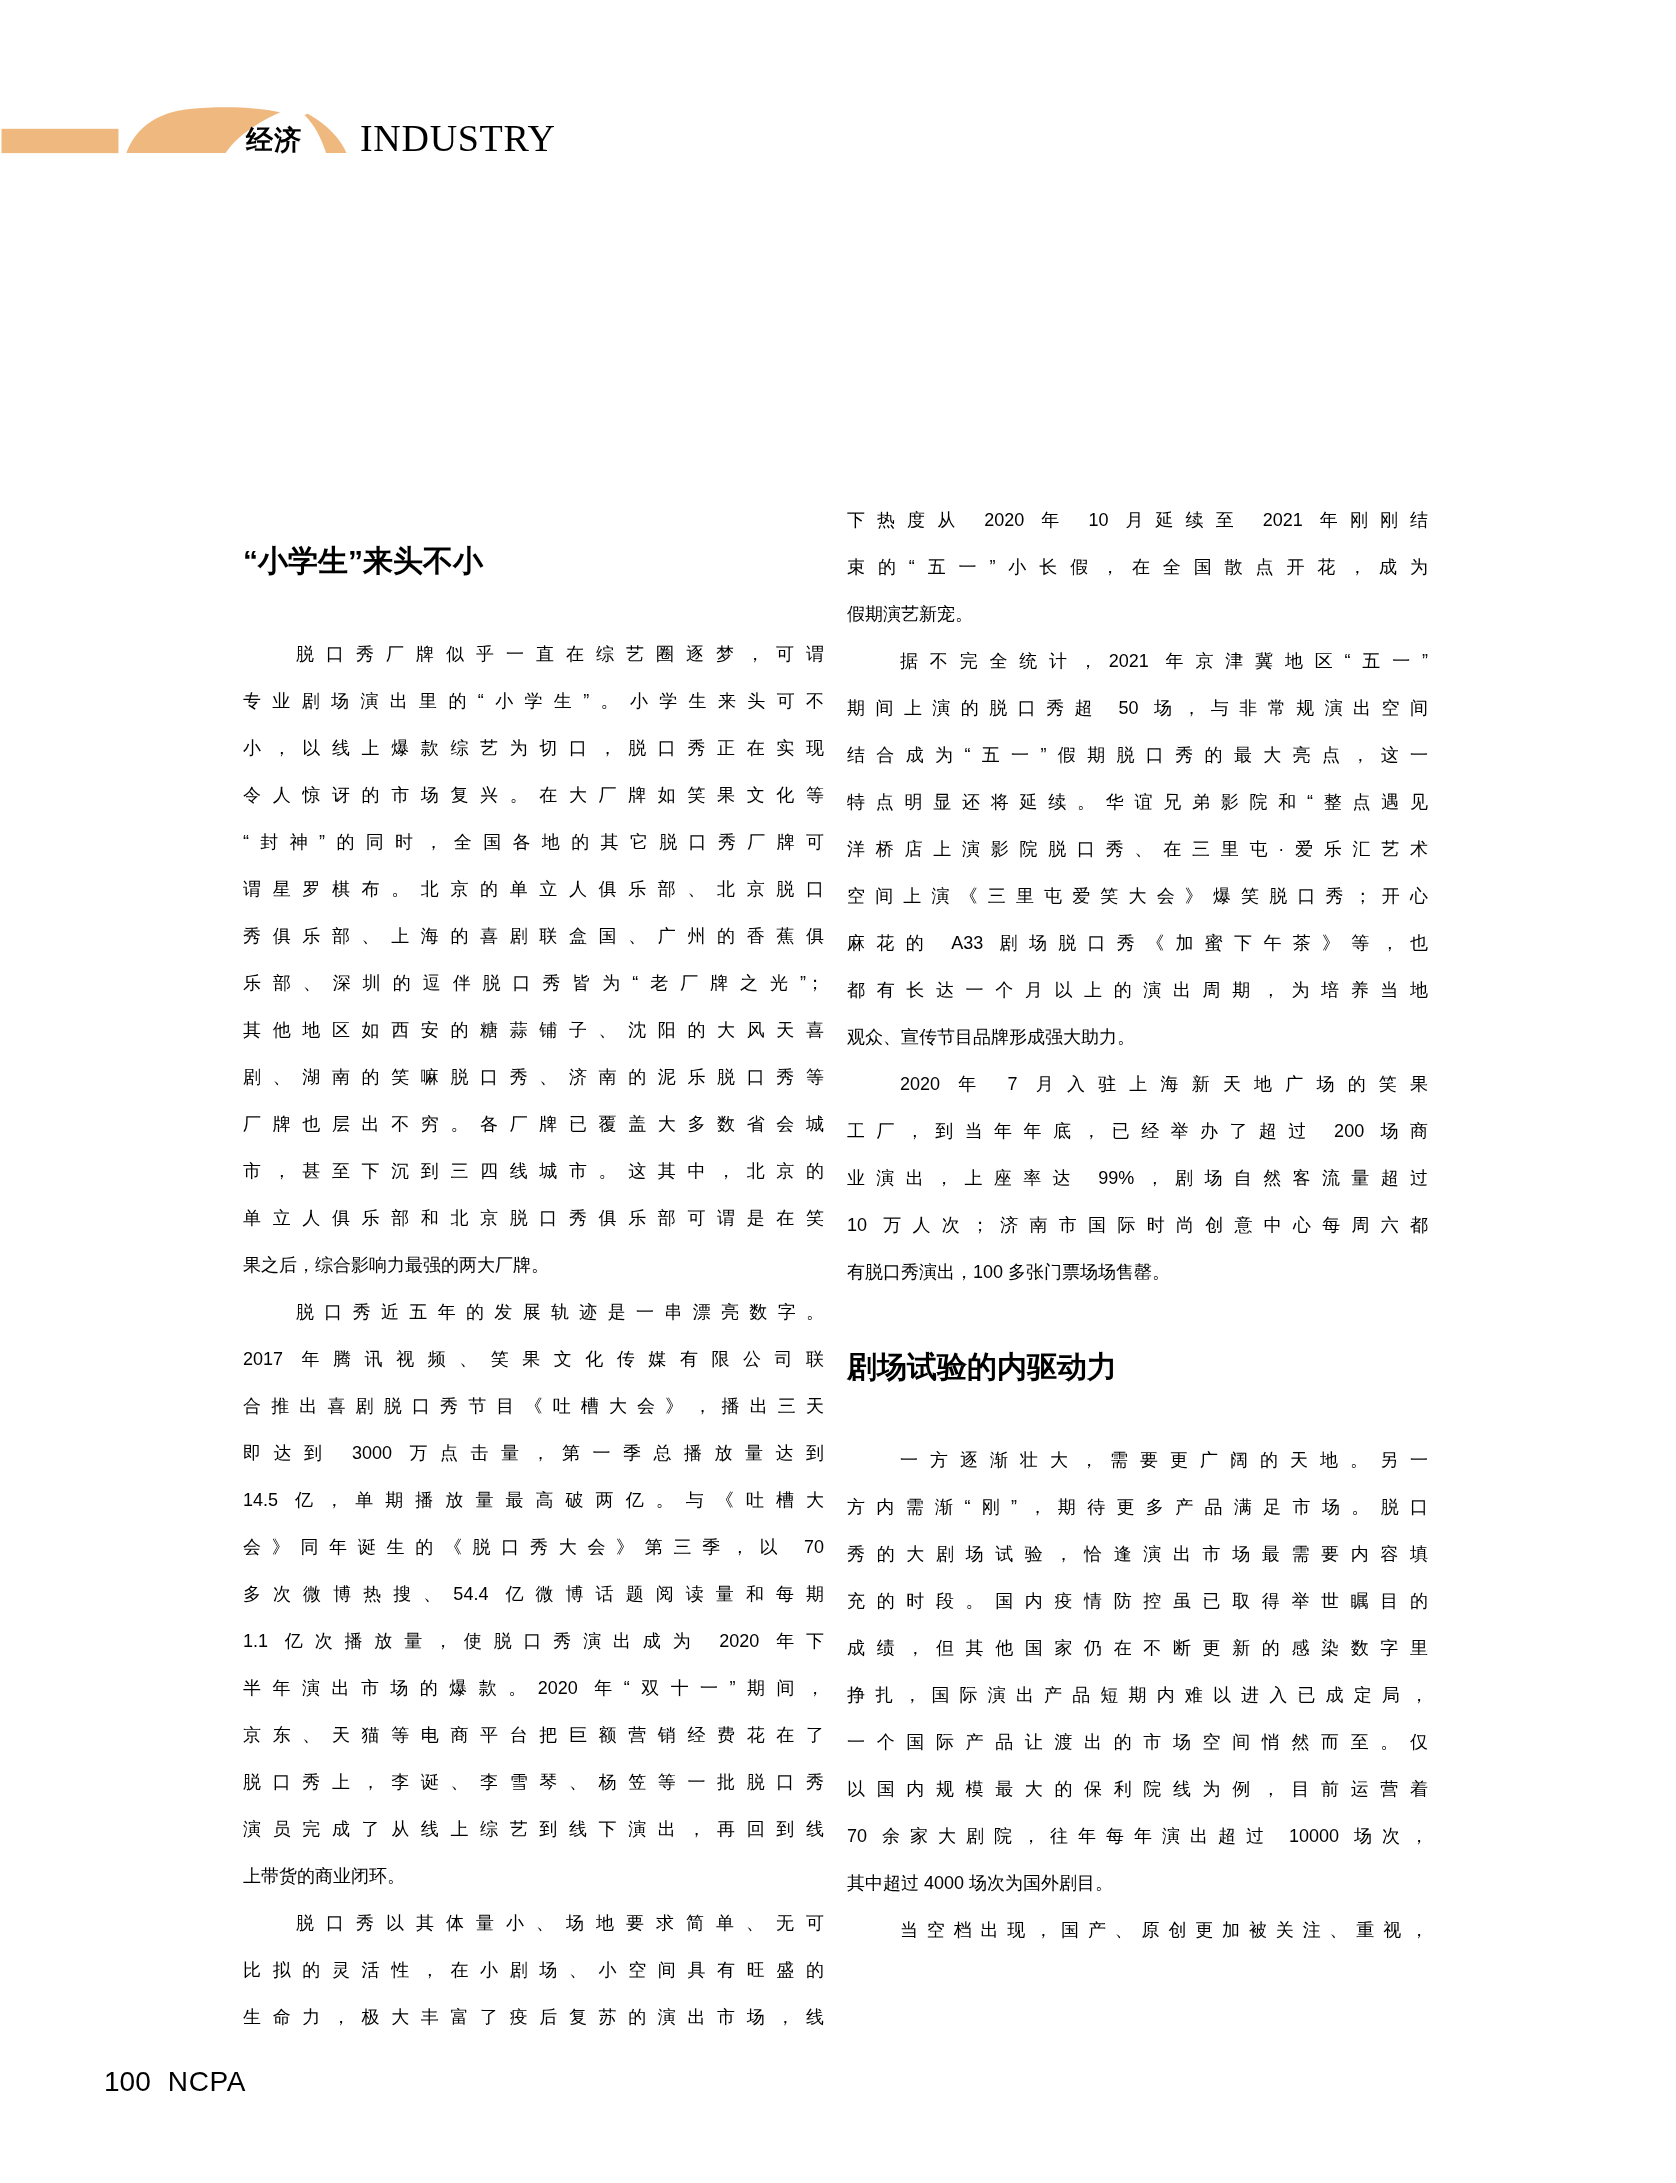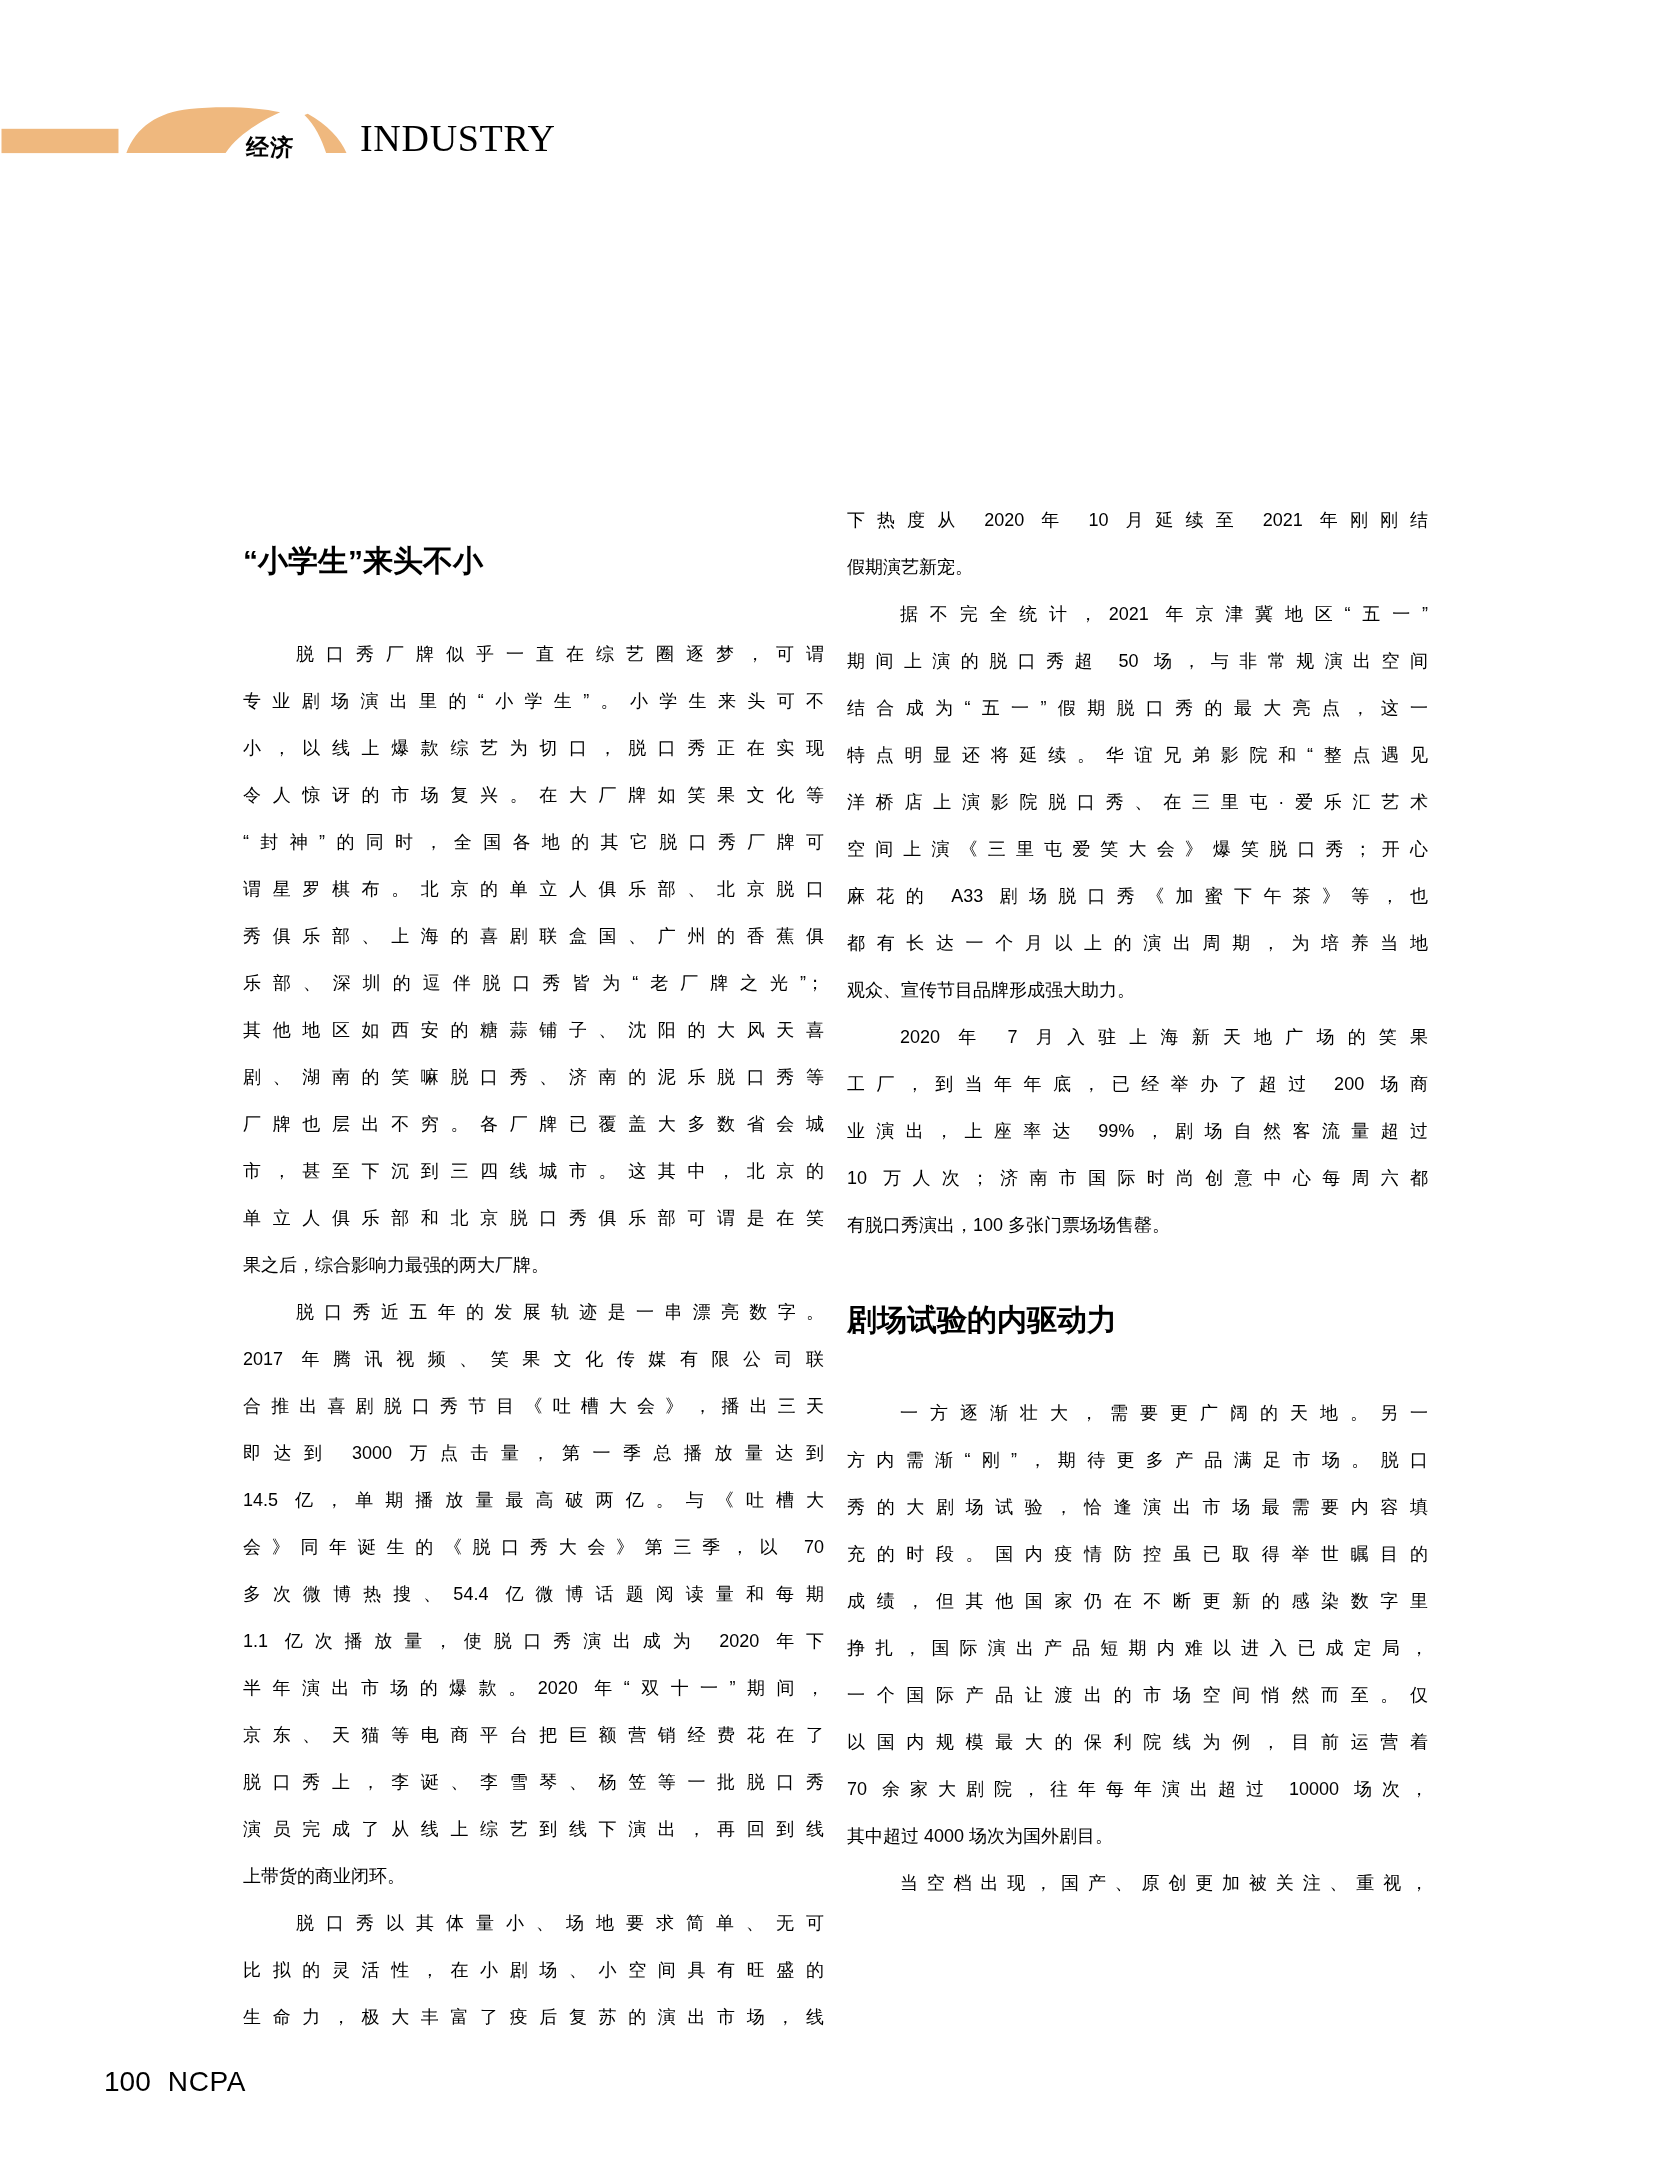--- a/index.html
+++ b/index.html
@@ -7,22 +7,22 @@
     position:relative;
     width:1676px;height:2183px;
     background:#ffffff;
     font-family:"Liberation Sans","DejaVu Sans",sans-serif;
     color:#000;
     overflow:hidden;
   }
   
   .hdr-svg{position:absolute;left:0;top:92px;width:555px;height:92px;}
   .hdr-cn{
-    position:absolute;left:246px;top:135px;
-    font-size:23px;font-weight:bold;letter-spacing:1.3px;line-height:1.1;
+    position:absolute;left:246px;top:126px;
+    font-size:27px;font-weight:bold;letter-spacing:1.3px;line-height:1.1;
     white-space:nowrap;
   }
   .hdr-en{
     position:absolute;left:360px;top:118px;
     font-family:"Liberation Serif","DejaVu Serif",serif;
     font-size:38px;letter-spacing:0.7px;line-height:1.1;white-space:nowrap;text-align:center;
   }
   
   .col{position:absolute;top:497px;width:581px;}
   #col-left{left:243px;margin-top:40px;}
@@ -87,20 +87,21 @@
       <div class="ln">京东、天猫等电商平台把巨额营销经费花在了</div>
       <div class="ln">脱口秀上，李诞、李雪琴、杨笠等一批脱口秀</div>
       <div class="ln">演员完成了从线上综艺到线下演出，再回到线</div>
       <div class="ln end">上带货的商业闭环。</div>
       <div class="ln ind">脱口秀以其体量小、场地要求简单、无可</div>
       <div class="ln">比拟的灵活性，在小剧场、小空间具有旺盛的</div>
       <div class="ln">生命力，极大丰富了疫后复苏的演出市场，线</div>
     </div>
   <div class="col" id="col-right">
       <div class="ln">下热度从 2020 年 10 月延续至 2021 年刚刚结</div>
+      <div class="ln">束的“五一”小长假，在全国散点开花，成为</div>
       <div class="ln end">假期演艺新宠。</div>
       <div class="ln ind">据不完全统计，2021 年京津冀地区“五一”</div>
       <div class="ln">期间上演的脱口秀超 50 场，与非常规演出空间</div>
       <div class="ln">结合成为“五一”假期脱口秀的最大亮点，这一</div>
       <div class="ln">特点明显还将延续。华谊兄弟影院和“整点遇见</div>
       <div class="ln">洋桥店上演影院脱口秀、在三里屯·爱乐汇艺术</div>
       <div class="ln">空间上演《三里屯爱笑大会》爆笑脱口秀；开心</div>
       <div class="ln">麻花的 A33 剧场脱口秀《加蜜下午茶》等，也</div>
       <div class="ln">都有长达一个月以上的演出周期，为培养当地</div>
       <div class="ln end">观众、宣传节目品牌形成强大助力。</div>

